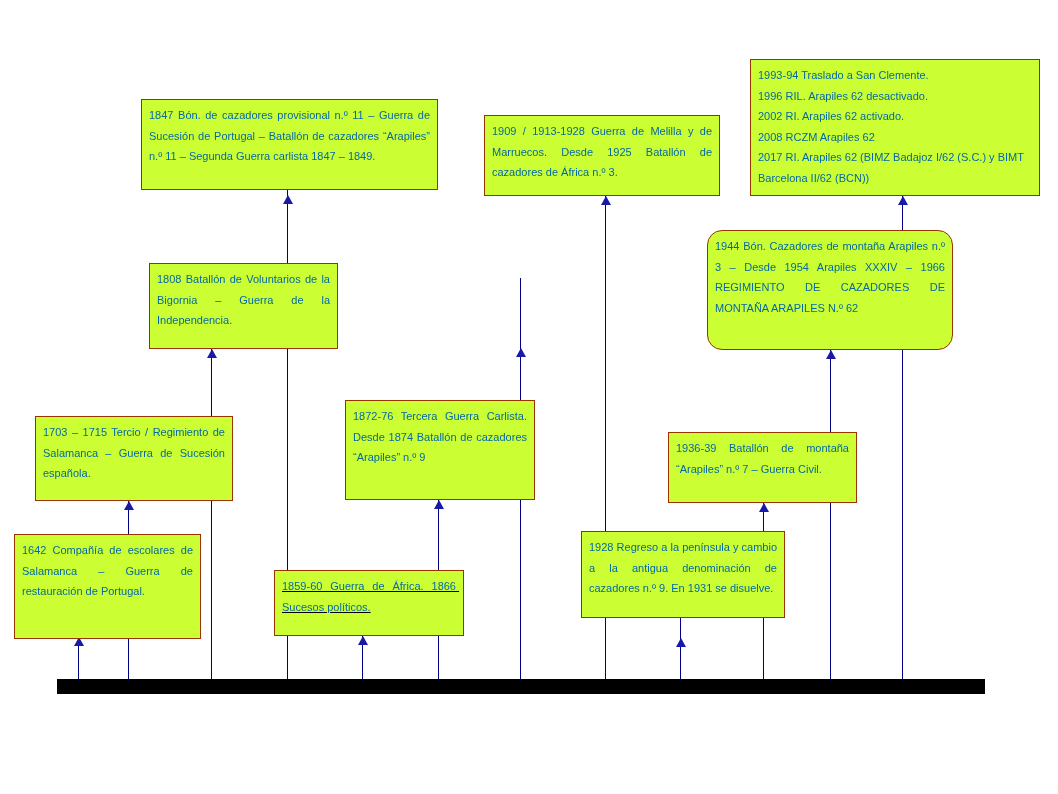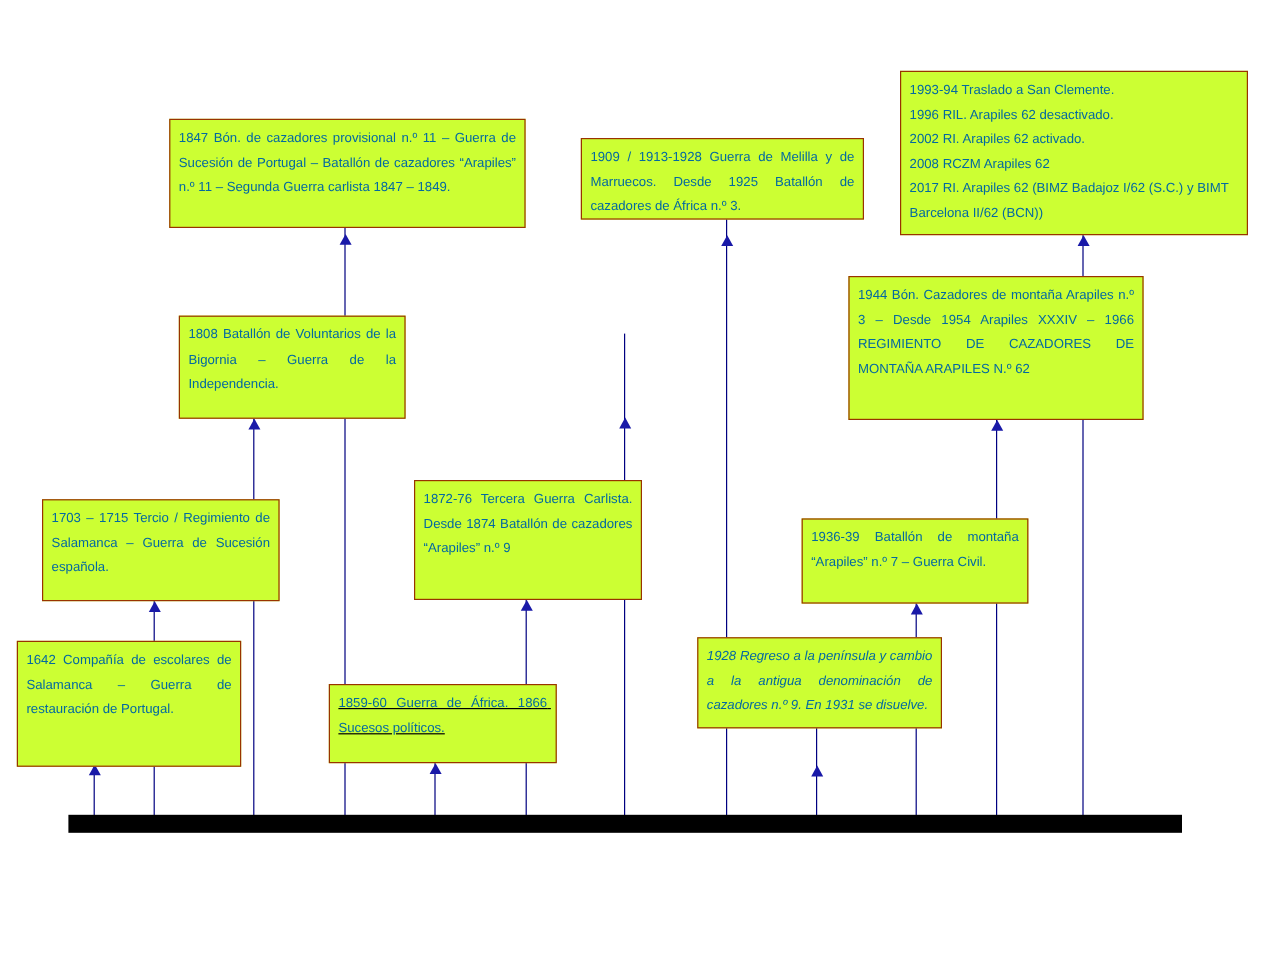--- a/index.html
+++ b/index.html
@@ -109,33 +109,33 @@
 
   <div class="event-box" style="left:274px; top:570px; width:190px; height:66px;text-decoration:underline;">
     <span class="box-text">1859-60 Guerra de África. 1866 Sucesos políticos.</span>
   </div>
 
   <div class="event-box" style="left:345px; top:400px; width:190px; height:100px;">
     <span class="box-text">1872-76 Tercera Guerra Carlista. Desde 1874 Batallón de cazadores “Arapiles” n.º 9</span>
   </div>
 
 
-  <div class="event-box" style="left:484px; top:115px; width:236px; height:68px;">
+  <div class="event-box" style="left:484px; top:115px; width:236px; height:81px;">
     <span class="box-text">1909 / 1913-1928 Guerra de Melilla y de Marruecos. Desde 1925 Batallón de cazadores de África n.º 3.</span>
   </div>
 
-  <div class="event-box" style="left:581px; top:531px; width:204px; height:76px;font-style:italic;">
+  <div class="event-box" style="left:581px; top:531px; width:204px; height:87px;">
     <span class="box-text">1928 Regreso a la península y cambio a la antigua denominación de cazadores n.º 9. En 1931 se disuelve.</span>
   </div>
 
   <div class="event-box" style="left:668px; top:432px; width:189px; height:71px;">
     <span class="box-text">1936-39 Batallón de montaña “Arapiles” n.º 7 – Guerra Civil.</span>
   </div>
 
-  <div class="event-box" style="left:707px; top:230px; width:246px; height:120px;">
+  <div class="event-box" style="left:707px; top:230px; width:246px; height:120px;border-radius:15px;">
     <span class="box-text">1944 Bón. Cazadores de montaña Arapiles n.º 3 – Desde 1954 Arapiles XXXIV – 1966 REGIMIENTO DE CAZADORES DE MONTAÑA ARAPILES N.º 62</span>
   </div>
 
   <div class="event-box" style="left:750px; top:59px; width:290px; height:137px;">
     <span class="box-text nojust">1993-94 Traslado a San Clemente.
 1996 RIL. Arapiles 62 desactivado.
 2002 RI. Arapiles 62 activado.
 2008 RCZM Arapiles 62
 2017 RI. Arapiles 62 (BIMZ Badajoz I/62 (S.C.) y BIMT Barcelona II/62 (BCN))</span>
   </div>

